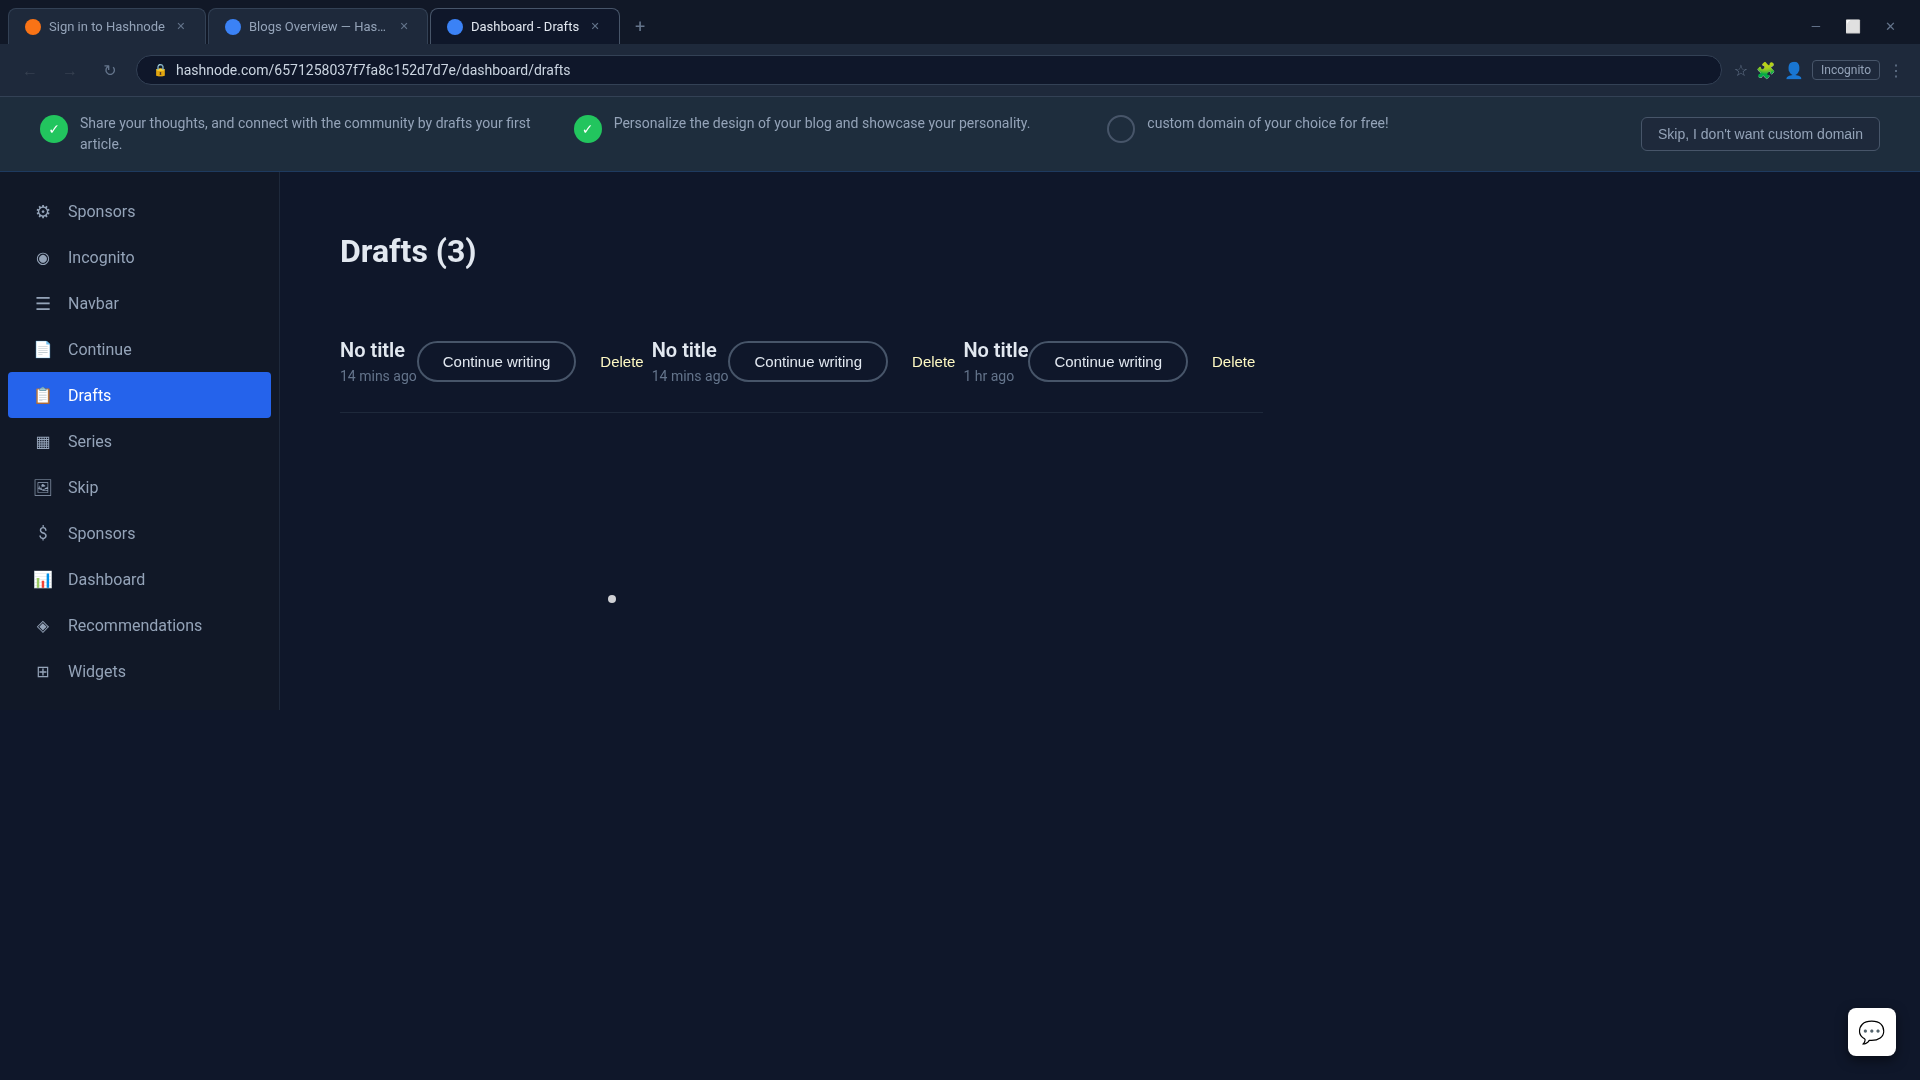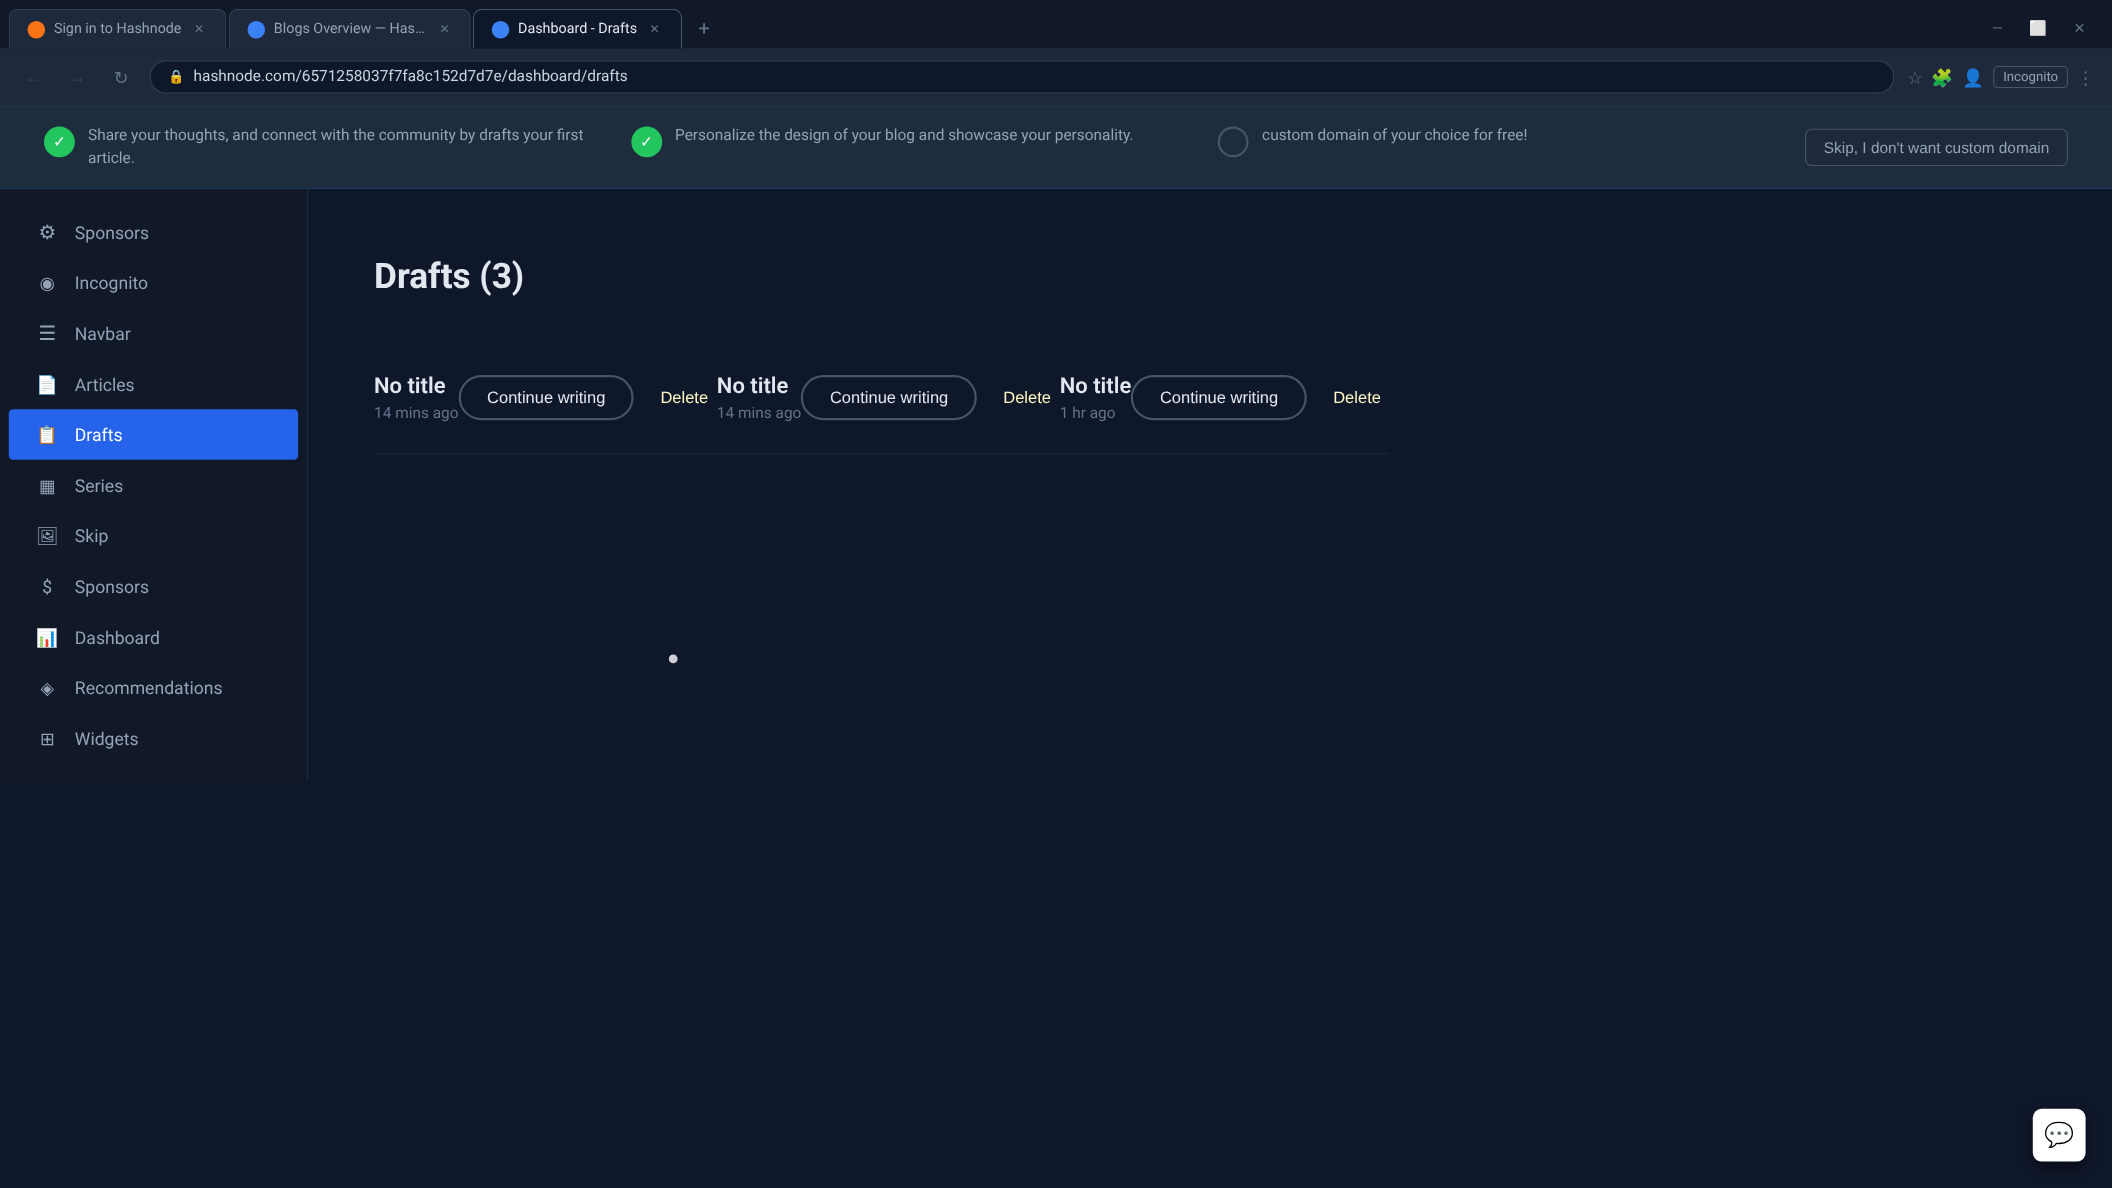--- a/index.html
+++ b/index.html
@@ -401,21 +401,21 @@
     <div class="sidebar-item">
       <span class="sidebar-icon" style="font-size:16px;">◉</span>
       <span>Incognito</span>
     </div>
     <div class="sidebar-item">
       <span class="sidebar-icon">☰</span>
       <span>Navbar</span>
     </div>
     <div class="sidebar-item">
       <span class="sidebar-icon" style="font-size:16px;">📄</span>
-      <span>Articles</span>
+      <span>Continue</span>
     </div>
     <div class="sidebar-item active">
       <span class="sidebar-icon" style="font-size:16px;">📋</span>
       <span>Drafts</span>
     </div>
     <div class="sidebar-item">
       <span class="sidebar-icon" style="font-size:16px;">▦</span>
       <span>Series</span>
     </div>
     <div class="sidebar-item">

